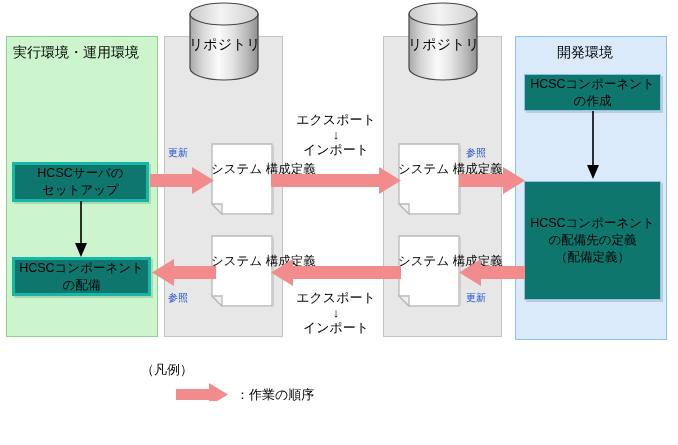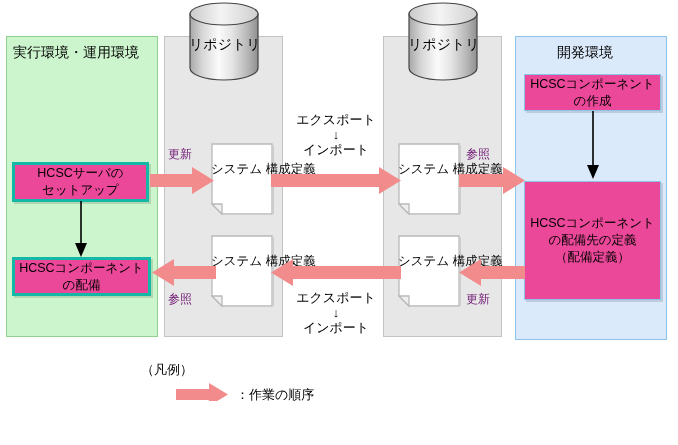--- a/index.html
+++ b/index.html
@@ -36,21 +36,21 @@
   .panel-title {
     position: absolute;
     font-size: 14px;
     color: #000;
     white-space: nowrap;
     letter-spacing: 0px;
   }
   .wbox {
     position: absolute;
     box-sizing: border-box;
-    background: #ec4899;
+    background: #0f766e;
     display: flex;
     align-items: center;
     justify-content: center;
     text-align: center;
     font-size: 12.5px;
     line-height: 1.35;
     color: #000;
   }
   .wbox-green-edge { border: 3px solid #14b8a6; }
   .wbox-blue-edge  { border: 1px solid #8cc3ea; }
@@ -82,22 +82,22 @@
     text-align: center;
     color: #000;
     white-space: nowrap;
   }
 
   .flow-arrow { position: absolute; }
   .seq-arrow  { position: absolute; }
 
   .lbl {
     position: absolute;
-    font-size: 12px;
-    color: #701a75;
+    font-size: 10px;
+    color: #1d4ed8;
     white-space: nowrap;
   }
   .lbl-stack {
     position: absolute;
     font-size: 13px;
     color: #000;
     white-space: nowrap;
     text-align: center;
     line-height: 1.15;
   }

